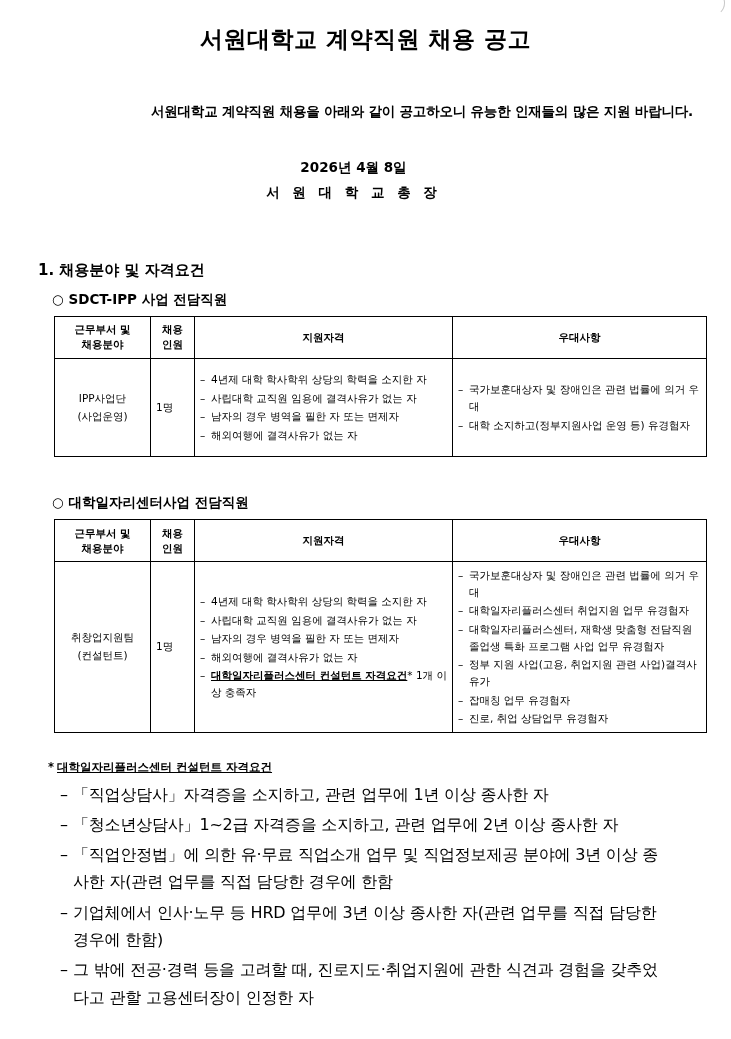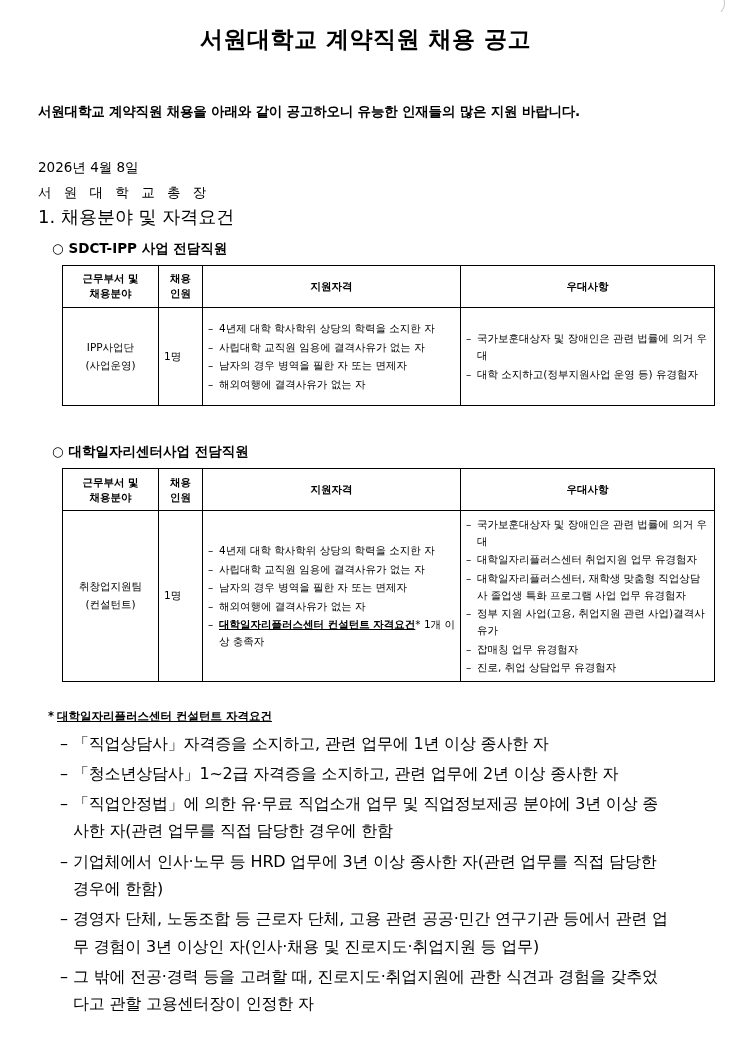--- a/index.html
+++ b/index.html
@@ -33,50 +33,51 @@
   }
   h1.doc-title {
     margin: 10px 0 0 0;
     text-align: center;
     font-size: 23px;
     font-weight: bold;
     letter-spacing: 0.5px;
   }
   .lede {
     margin-top: 48px;
-    text-align: left;
+    text-align: right;
     font-size: 13.5px;
     font-weight: bold;
     letter-spacing: -0.2px;
   }
   .date-block {
     margin-top: 34px;
-    text-align: left;
+    text-align: center;
     padding-right: 24px;
     font-size: 13.5px;
-    font-weight: normal;
+    font-weight: bold;
     line-height: 1.85;
   }
   .signature {
     letter-spacing: 4px;
   }
   .section-title {
-    font-size: 18px;
-    font-weight: normal;
+    margin-top: 56px;
+    font-size: 15px;
+    font-weight: bold;
   }
   .sub-title {
     margin-top: 11px;
     margin-left: 14px;
     font-size: 13.5px;
     font-weight: bold;
   }
   table.tbl {
     width: 652px;
     margin-top: 7px;
-    margin-left: 24px;
+    margin-left: 16px;
     border-collapse: collapse;
     table-layout: fixed;
   }
   table.tbl td, table.tbl th {
     border: 1px solid #000000;
     font-size: 10.5px;
     font-weight: normal;
     vertical-align: middle;
     padding: 3px 5px;
   }
@@ -259,36 +260,35 @@
             <li>사립대학 교직원 임용에 결격사유가 없는 자</li>
             <li>남자의 경우 병역을 필한 자 또는 면제자</li>
             <li>해외여행에 결격사유가 없는 자</li>
             <li><span class="underline-bold">대학일자리플러스센터 컨설턴트 자격요건</span><span>* 1개 이상 충족자</span></li>
           </ul>
         </td>
         <td class="cell-pref">
           <ul class="dashlist">
             <li>국가보훈대상자 및 장애인은 관련 법률에 의거 우대</li>
             <li>대학일자리플러스센터 취업지원 업무 유경험자</li>
-            <li>대학일자리플러스센터, 재학생 맞춤형 직업상담사 졸업생 특화 프로그램 사업 업무 유경험자</li>
+            <li>대학일자리플러스센터, 재학생 맞춤형 전담직원 졸업생 특화 프로그램 사업 업무 유경험자</li>
             <li>정부 지원 사업(고용, 취업지원 관련 사업)결격사유가</li>
             <li>잡매칭 업무 유경험자</li>
             <li>진로, 취업 상담업무 유경험자</li>
           </ul>
         </td>
       </tr>
     </tbody>
   </table>
 
   <div class="footnote">
     <span class="star">*</span><span class="footnote-title-text">대학일자리플러스센터 컨설턴트 자격요건</span>
   </div>
 
   <ul class="footlist">
     <li>「직업상담사」자격증을 소지하고, 관련 업무에 1년 이상 종사한 자</li>
     <li>「청소년상담사」1~2급 자격증을 소지하고, 관련 업무에 2년 이상 종사한 자</li>
     <li>「직업안정법」에 의한 유·무료 직업소개 업무 및 직업정보제공 분야에 3년 이상 종사한 자(관련 업무를 직접 담당한 경우에 한함</li>
     <li>기업체에서 인사·노무 등 HRD 업무에 3년 이상 종사한 자(관련 업무를 직접 담당한 경우에 한함)</li>
-    <li>경영자 단체, 노동조합 등 근로자 단체, 고용 관련 공공·민간 연구기관 등에서 관련 업무 경험이 3년 이상인 자(인사·채용 및 진로지도·취업지원 등 업무)</li>
     <li>그 밖에 전공·경력 등을 고려할 때, 진로지도·취업지원에 관한 식견과 경험을 갖추었다고 관할 고용센터장이 인정한 자</li>
   </ul>
 
 </div>
 
 </body></html>

